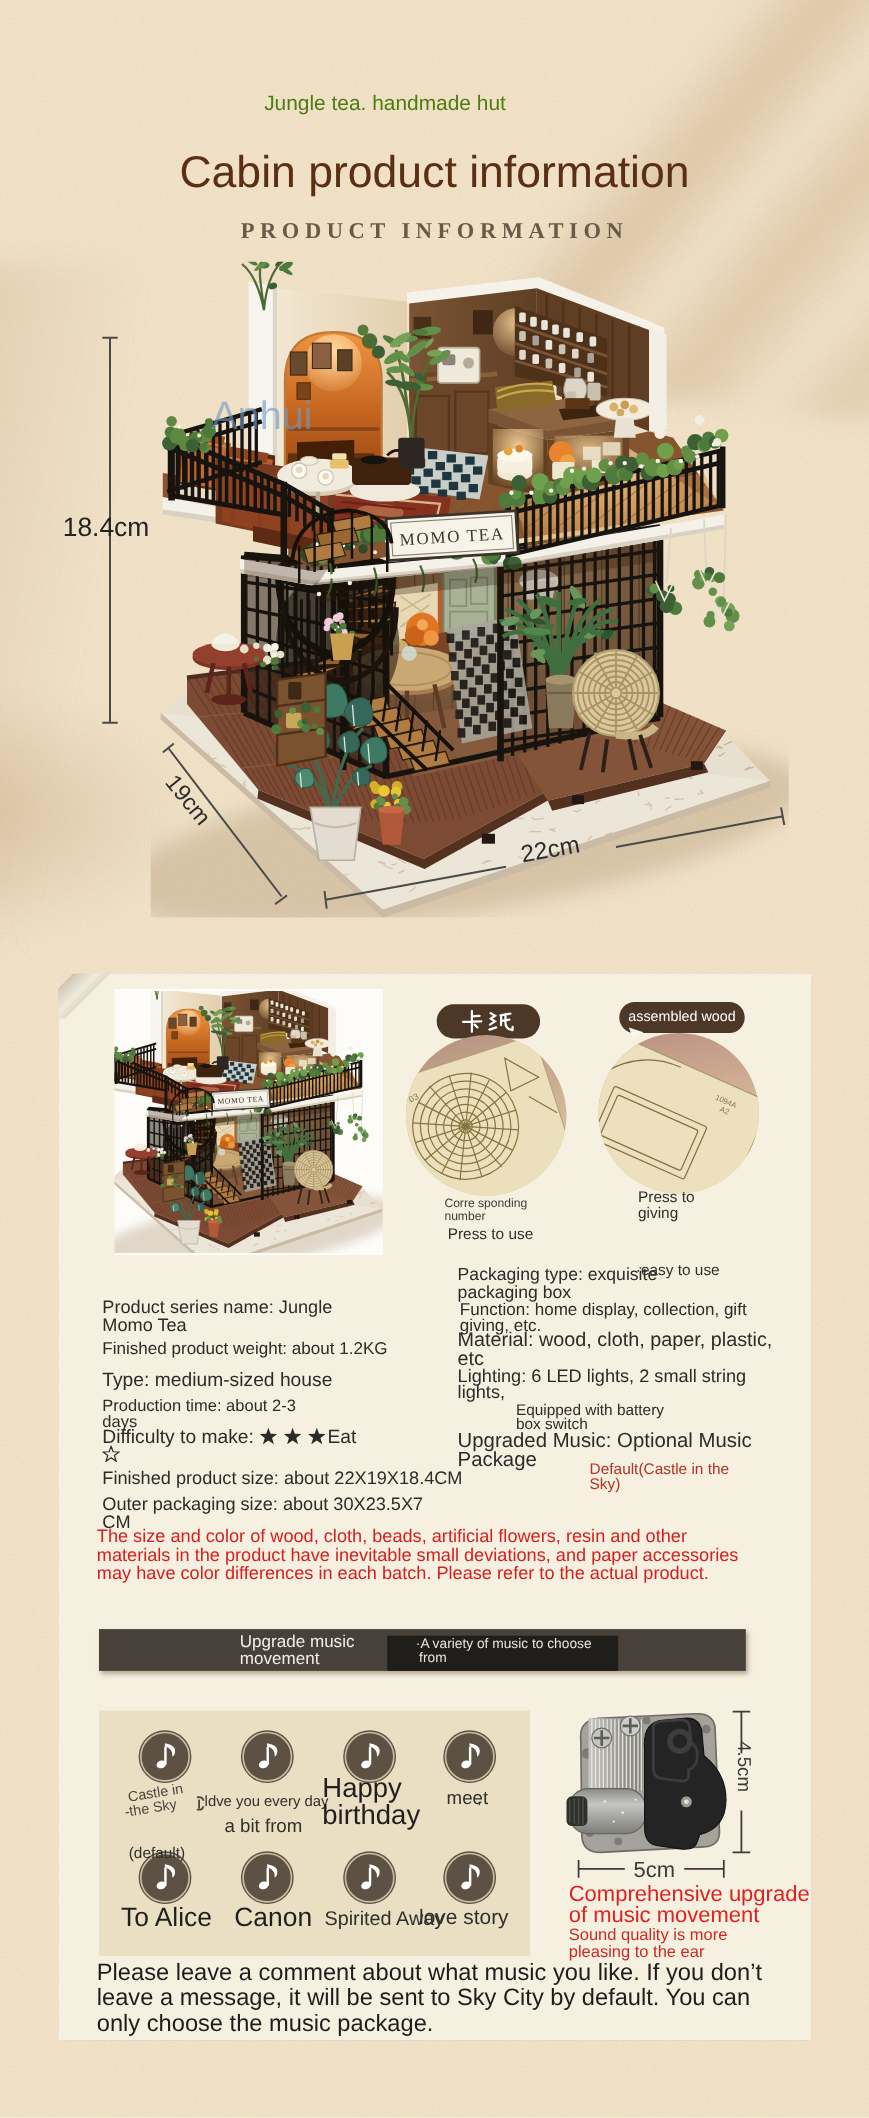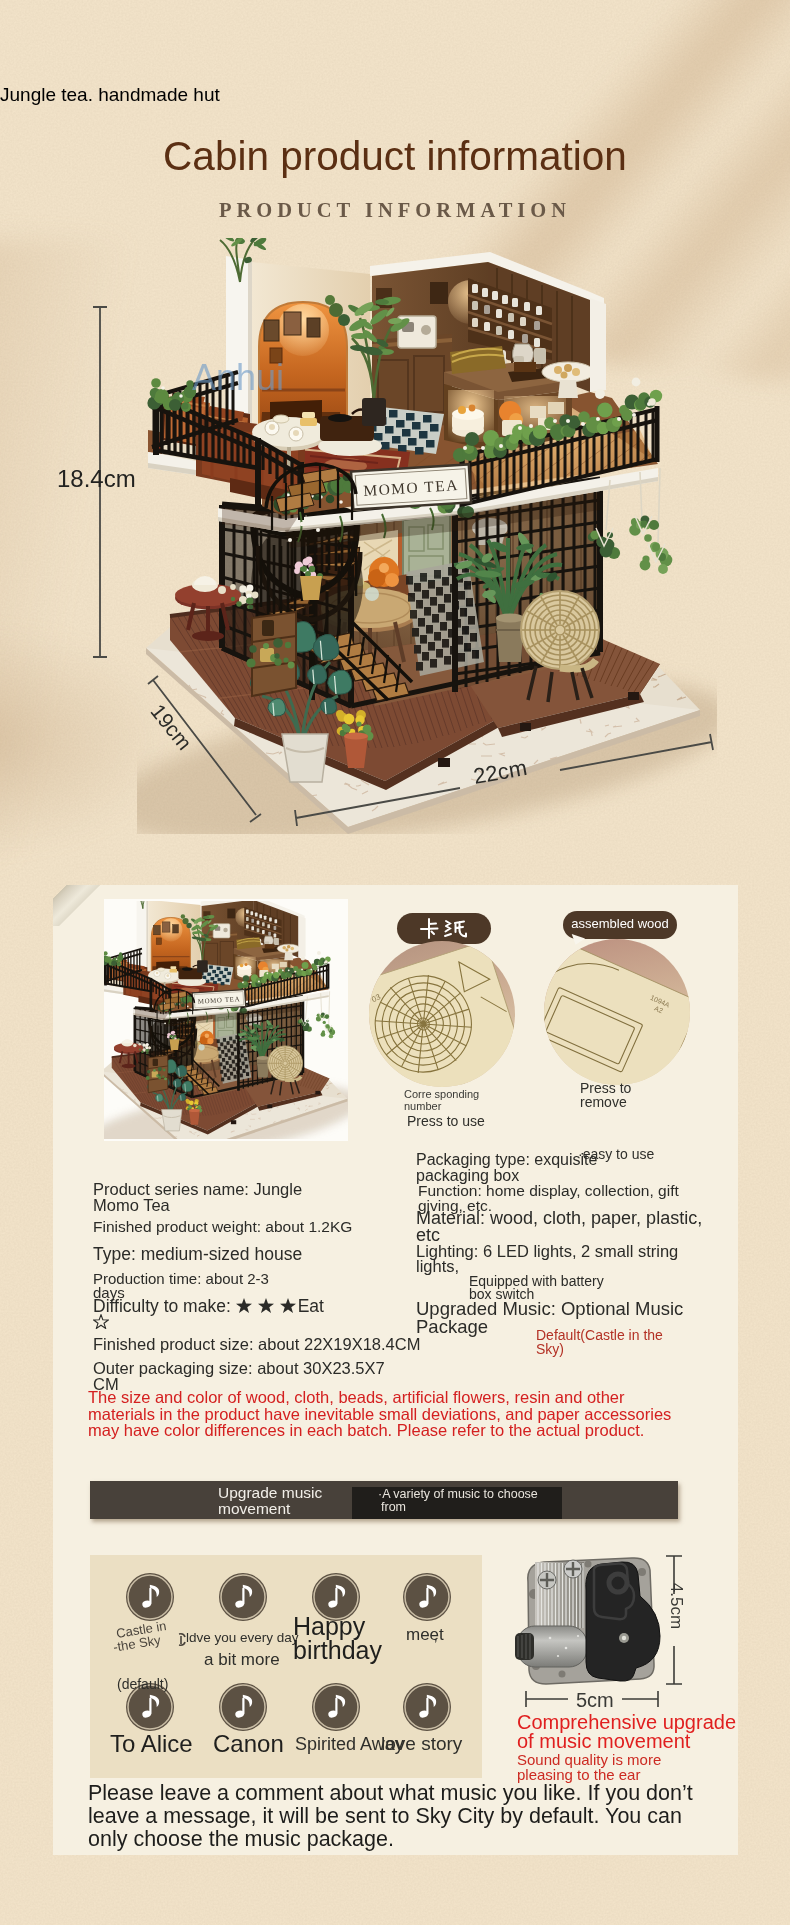--- a/index.html
+++ b/index.html
@@ -22,21 +22,21 @@
 <rect x="0" y="0" width="790" height="1925" fill="#f4e5cb"></rect>
 <rect x="0" y="0" width="790" height="1925" filter="url(#paperTex)"></rect>
 </svg>
 
 <div class="abs" style="left:420px;top:-90px;width:520px;height:460px;background:linear-gradient(125deg,rgba(205,175,138,0) 36%,rgba(196,163,124,0.42) 45%,rgba(244,229,203,0) 54%,rgba(196,163,124,0.38) 63%,rgba(244,229,203,0) 73%,rgba(196,163,124,0.3) 81%,rgba(244,229,203,0) 91%);filter:blur(11px);transform:rotate(6deg);"></div>
 
 <div class="abs" style="left:-120px;top:240px;width:250px;height:620px;background:linear-gradient(100deg,rgba(196,164,126,0.45),rgba(244,229,203,0) 70%);filter:blur(12px);"></div>
 
 <div class="abs" style="left:-80px;top:620px;width:260px;height:240px;background:radial-gradient(ellipse at 25% 50%,rgba(190,158,120,0.4),rgba(244,229,203,0) 68%);filter:blur(10px);"></div>
 
-<div class="t" style="left:0;top:84px;width:700px;font-size:19px;color:#000000;">Jungle tea. handmade hut</div>
+<div class="t" style="left:0;top:84px;width:700px;text-align:center;font-size:19px;color:#4d7c0f;">Jungle tea. handmade hut</div>
 
 <div class="t" style="left:0;top:133px;width:790px;text-align:center;font-size:40.5px;color:#5b2f13;">Cabin product information</div>
 
 <div class="t" style="left:0;top:199px;width:790px;text-align:center;font-family:'Liberation Serif',serif;font-size:20.5px;letter-spacing:5px;color:#6a5948;font-weight:bold;">PRODUCT INFORMATION</div>
 
 <svg class="abs" style="left:0;top:235px" width="790" height="615" viewBox="0 235 790 615">
 <defs>
 <symbol id="house" viewBox="137 238 580 596">
 
 <ellipse cx="420" cy="762" rx="315" ry="68" fill="rgba(160,128,92,0.30)" transform="rotate(-9 420 760)" style="filter:blur(10px)"></ellipse>
@@ -1087,21 +1087,21 @@
 <rect x="14" y="80" width="80" height="40" rx="2"></rect>
 <path d="M-10,44 L-2,44 M-10,52 L-4,52"></path>
 </g>
 <text x="96" y="48" font-size="7" fill="#8a7850">1094A</text>
 <text x="104" y="56" font-size="7" fill="#8a7850">A2</text>
 </g>
 </g>
 </svg>
 
 <div class="t" style="left:580px;top:1080px;font-size:14px;color:#2f2f2b;">Press to</div>
-<div class="t" style="left:580px;top:1094px;font-size:14px;color:#2f2f2b;">remove</div>
+<div class="t" style="left:580px;top:1094px;font-size:14px;color:#2f2f2b;">giving</div>
 
 <div class="t" style="left:578px;top:1110px;font-size:14px;color:#2f2f2b;margin-top:36px;">·easy to use</div>
 
 <div class="t" style="left:93px;top:1180px;font-size:16.5px;">Product series name: Jungle</div>
 <div class="t" style="left:93px;top:1196px;font-size:16.5px;">Momo Tea</div>
 <div class="t" style="left:93px;top:1218px;font-size:15.5px;">Finished product weight: about 1.2KG</div>
 <div class="t" style="left:93px;top:1244px;font-size:17.5px;">Type: medium-sized house</div>
 <div class="t" style="left:93px;top:1270px;font-size:15px;">Production time: about 2-3</div>
 <div class="t" style="left:93px;top:1284px;font-size:15px;">days</div>
 <div class="t" style="left:93px;top:1296px;font-size:17.5px;">Difficulty to make: <svg width="62" height="15" viewBox="0 0 62 15" style="vertical-align:-1px">
@@ -1190,21 +1190,21 @@
     </svg>
 
 <div class="t" style="left:116px;top:1622px;font-size:13px;color:#4a443c;transform:rotate(-9deg);">Castle in</div>
 <div class="t" style="left:113px;top:1636px;font-size:13px;color:#4a443c;transform:rotate(-9deg);">-the Sky</div>
 <div class="t" style="left:117px;top:1648px;font-size:14px;color:#2f2f2b;margin-top:28px;">(default)</div>
 <svg class="abs" style="left:176px;top:1632px" width="12" height="16" viewBox="0 0 12 16">
       <path d="M3,2 Q8,1 9,5 M3,13 Q8,14 9,10 M5,4 L5,12" stroke="#4a443c" stroke-width="1.6" fill="none"></path>
     </svg>
 
 <div class="t" style="left:186px;top:1630px;font-size:13.5px;color:#2f2f2b;">ldve you every day</div>
-<div class="t" style="left:204px;top:1650px;font-size:17px;color:#2f2f2b;">a bit more</div>
+<div class="t" style="left:204px;top:1650px;font-size:17px;color:#2f2f2b;">a bit from</div>
 
 <div class="t" style="left:293px;top:1612px;font-size:25px;color:#1f1f1d;">Happy</div>
 <div class="t" style="left:293px;top:1636px;font-size:25px;color:#1f1f1d;">birthday</div>
 
 <div class="t" style="left:406px;top:1625px;font-size:17px;color:#2f2f2b;">meet</div>
 <div class="t" style="left:434px;top:1635px;font-size:15px;color:#2f2f2b;">’</div>
 
 <div class="t" style="left:110px;top:1730px;font-size:24px;color:#1f1f1d;">To Alice</div>
 
 <div class="t" style="left:213px;top:1730px;font-size:24px;color:#1f1f1d;">Canon</div>

